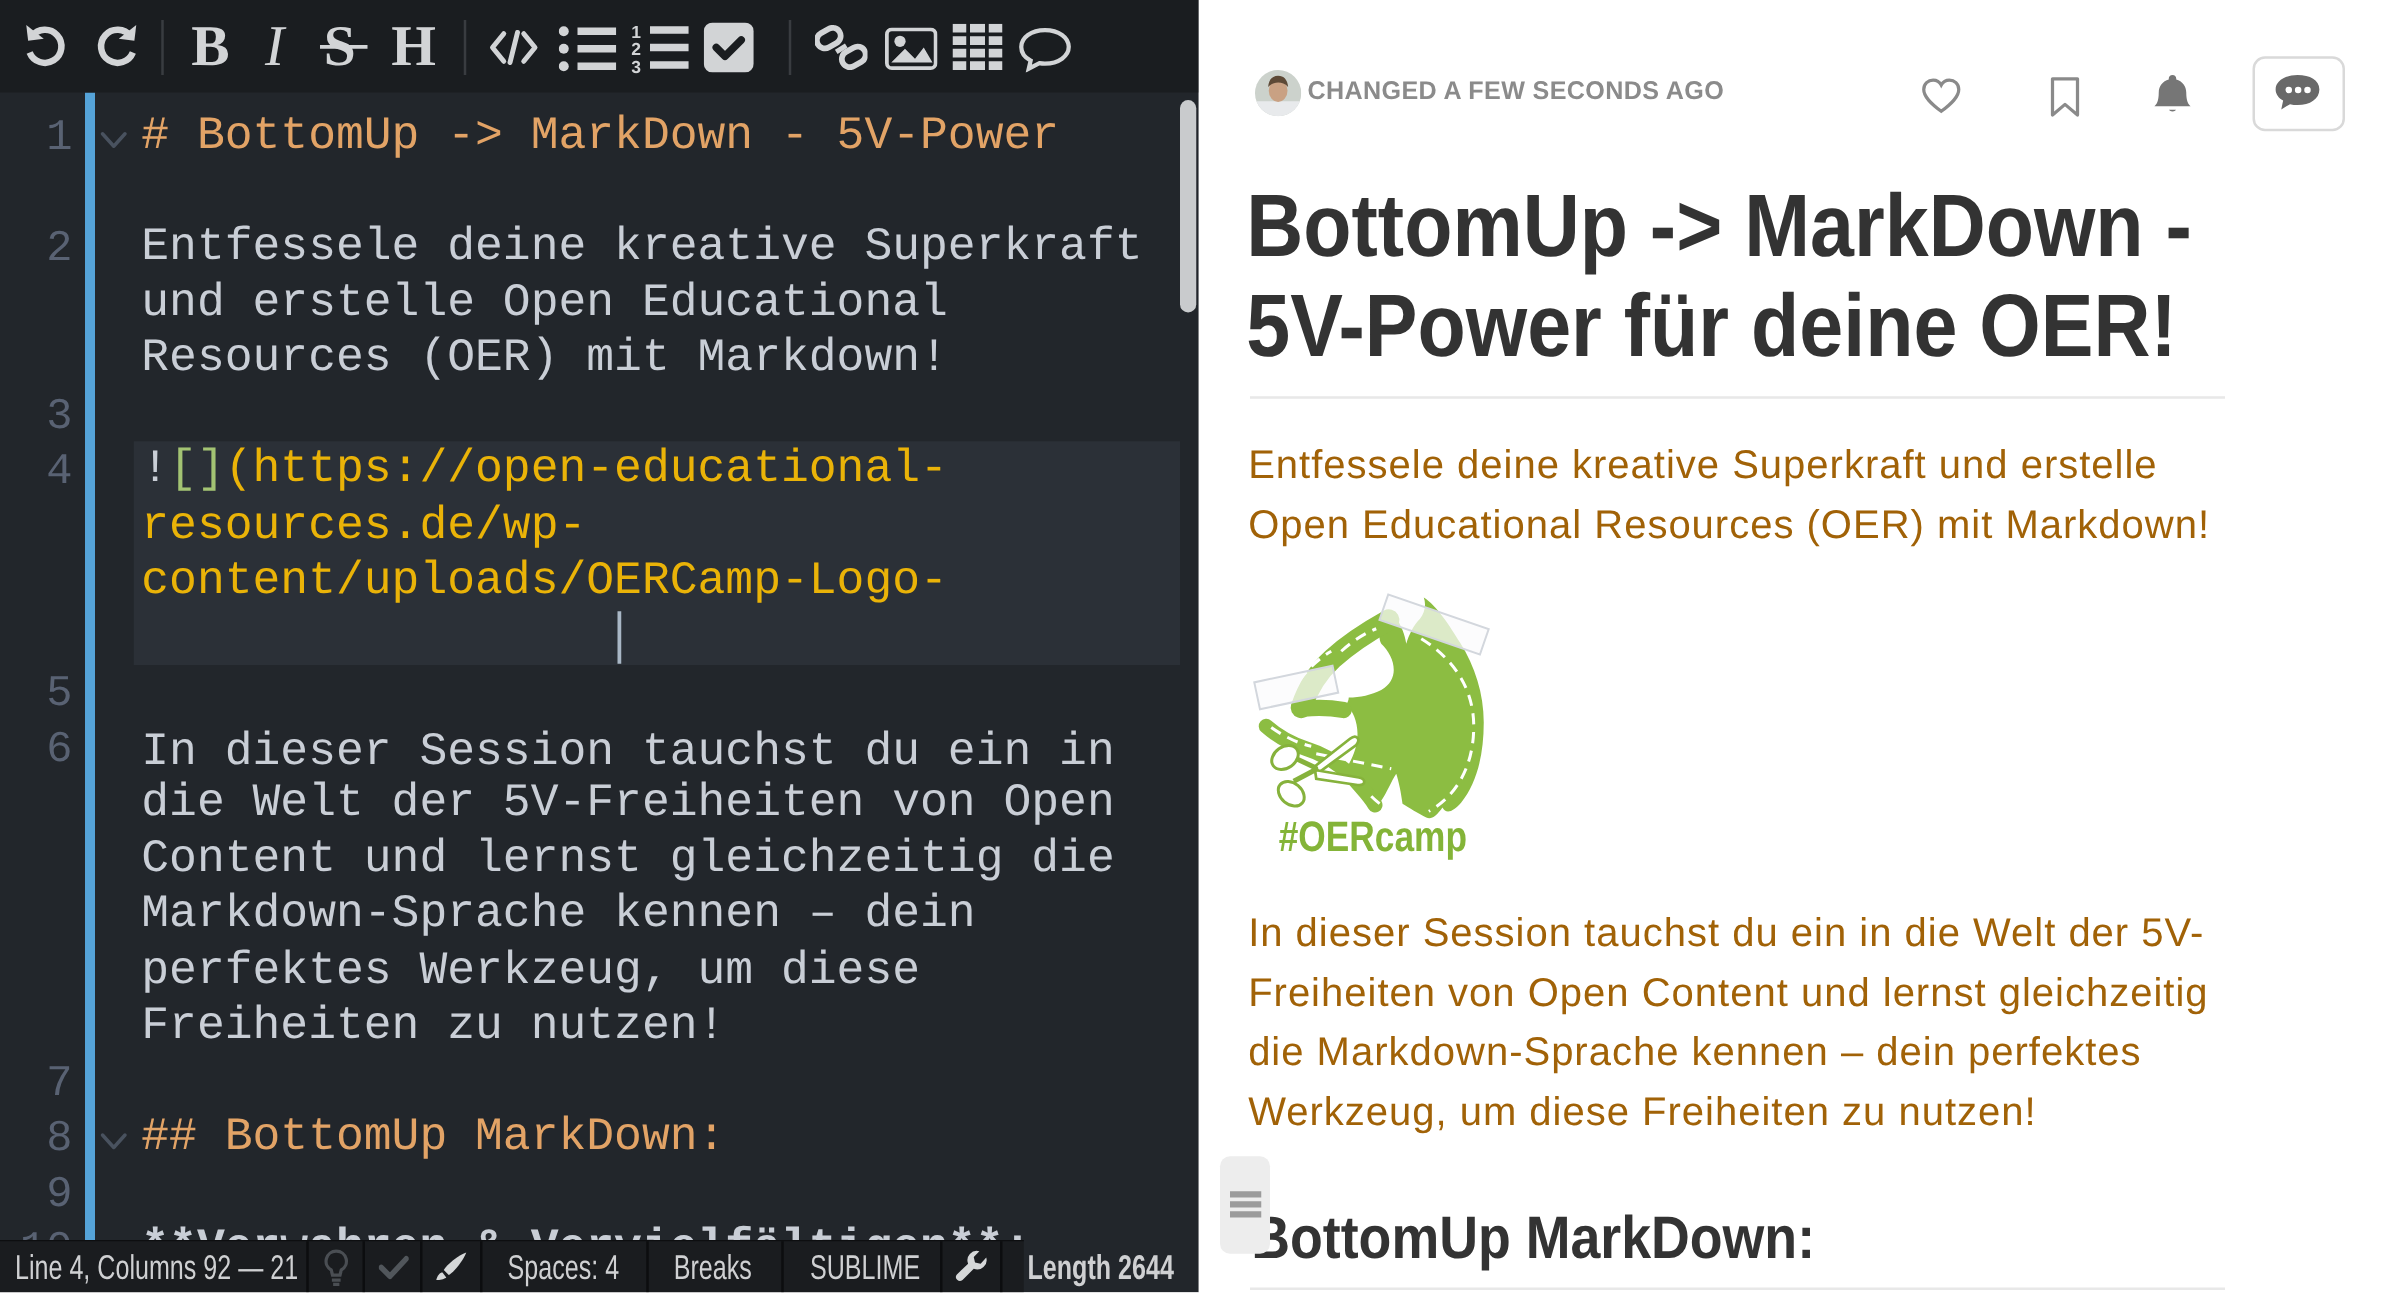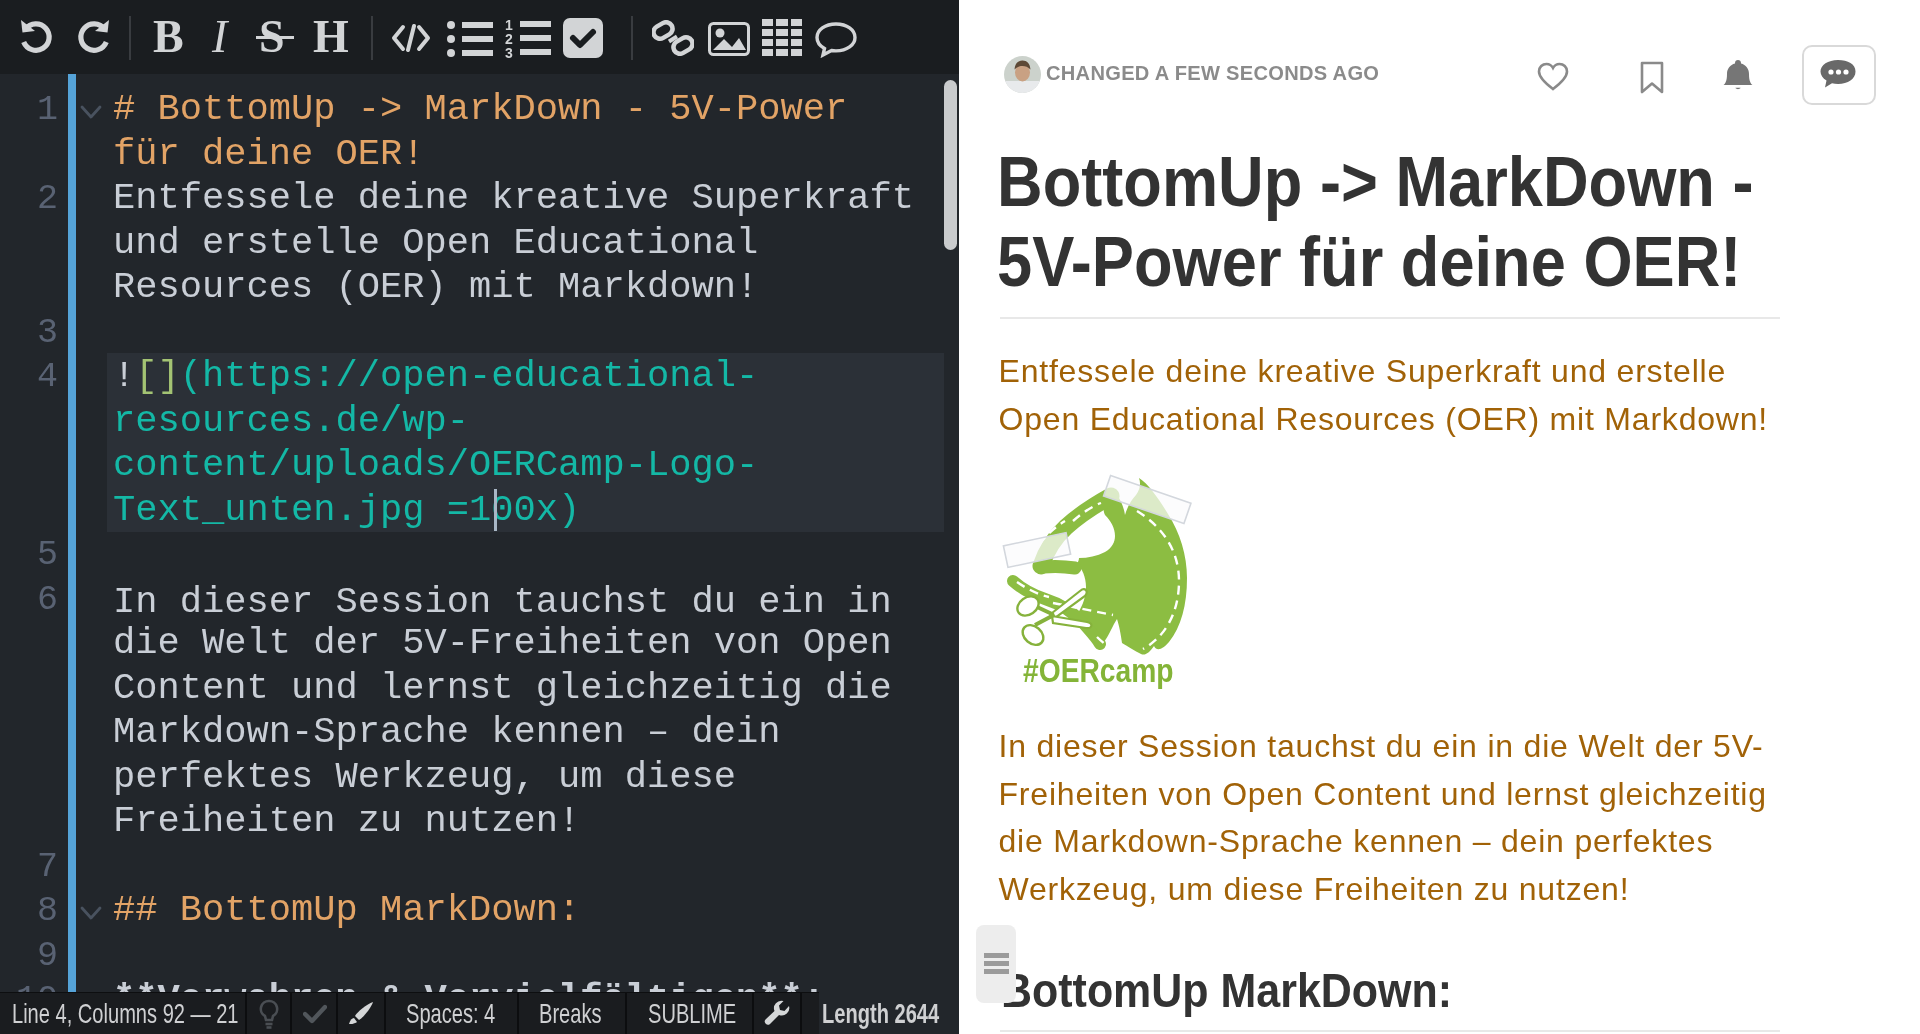--- a/index.html
+++ b/index.html
@@ -5,21 +5,21 @@
 html,body{margin:0;padding:0}
 #app{position:relative;-webkit-font-smoothing:antialiased;width:1920px;height:1034px;background:#fff;overflow:hidden;font-family:"Liberation Sans",sans-serif}
 #edit{position:absolute;left:0;top:0;width:959px;height:1034px;background:#22262b;overflow:hidden}
 #tb{position:absolute;left:0;top:0;width:959px;height:74px;background:#1a1d20}
 .tsep{position:absolute;top:16px;width:2px;height:44px;background:#393c40}
 .tser{position:absolute;top:10px;font-family:"Liberation Serif",serif;font-size:46px;color:#d2d4d6;line-height:54px}
 .row{position:absolute;left:113px;height:45px;line-height:44.5px;font-family:"Liberation Mono",monospace;font-size:37.1px;color:#c9ced6;white-space:pre}
 .num{position:absolute;left:0;width:58px;text-align:right;font-family:"Liberation Mono",monospace;font-size:35px;line-height:47.5px;color:#596273}
 .o{color:#e2a366;font-weight:normal}
 .grn{color:#a3c373}
-.blu{color:#14b8a6}
+.blu{color:#eab308}
 #bluebar{position:absolute;left:68px;top:74px;width:8px;height:918px;background:#55a3d8}
 #activeline{position:absolute;left:107px;top:353px;width:837px;height:179px;background:#2b3037}
 #cursor{position:absolute;left:494px;top:489px;width:3px;height:42px;background:#a9b7c6}
 #sbthumb{position:absolute;left:944px;top:80px;width:12.5px;height:170px;border-radius:6.5px;background:#c9cbcd}
 #status{position:absolute;left:0;top:992px;width:819px;height:42px;background:#1a1c1f;border-top:1px solid #0d0e10}
 .sdiv{position:absolute;top:0;width:2px;height:42px;background:#0c0d0f}
 .stx{position:absolute;top:5px;font-size:27.5px;line-height:31px;color:#cfd0d2;transform:scaleX(0.73);transform-origin:left top;white-space:nowrap}
 #view{position:absolute;left:959px;top:0;width:961px;height:1034px;background:#fff}
 .vicon{position:absolute}
 #cmtbtn{position:absolute;left:843px;top:45px;width:70px;height:56px;border:2px solid #d9d9d9;border-radius:10px;background:#fff}
@@ -49,28 +49,26 @@
   <div class="num" style="top:977px">10</div>
 
   <svg class="vicon" style="left:79px;top:103px" width="24" height="18" viewBox="0 0 24 18">
         <polyline points="3,4 12,14 21,4" fill="none" stroke="#49525f" stroke-width="2.8" stroke-linecap="round" stroke-linejoin="round"></polyline>
       </svg>
   <svg class="vicon" style="left:79px;top:904px" width="24" height="18" viewBox="0 0 24 18">
         <polyline points="3,4 12,14 21,4" fill="none" stroke="#49525f" stroke-width="2.8" stroke-linecap="round" stroke-linejoin="round"></polyline>
       </svg>
 
   <div class="row o" style="top:87px"># BottomUp -&gt; MarkDown - 5V-Power</div>
-  <div class="row o" style="top:131.5px">für deine OER!</div>
   <div class="row" style="top:176px">Entfessele deine kreative Superkraft</div>
   <div class="row" style="top:220.5px">und erstelle Open Educational</div>
   <div class="row" style="top:265px">Resources (OER) mit Markdown!</div>
   <div class="row" style="top:354px">!<span class="grn">[]</span><span class="blu">(https://open-educational-</span></div>
   <div class="row blu" style="top:398.5px">resources.de/wp-</div>
   <div class="row blu" style="top:443px">content/uploads/OERCamp-Logo-</div>
-  <div class="row blu" style="top:487.5px">Text_unten.jpg =100x)</div>
   <div class="row" style="top:580px">In dieser Session tauchst du ein in</div>
   <div class="row" style="top:621px">die Welt der 5V-Freiheiten von Open</div>
   <div class="row" style="top:665.5px">Content und lernst gleichzeitig die</div>
   <div class="row" style="top:710px">Markdown-Sprache kennen – dein</div>
   <div class="row" style="top:754.5px">perfektes Werkzeug, um diese</div>
   <div class="row" style="top:799px">Freiheiten zu nutzen!</div>
   <div class="row o" style="top:888px">## BottomUp MarkDown:</div>
   <div class="row" style="top:977px;font-weight:bold">**Verwahren &amp; Vervielfältigen**:</div>
   <div id="cursor"></div>
   <div id="sbthumb"></div>

